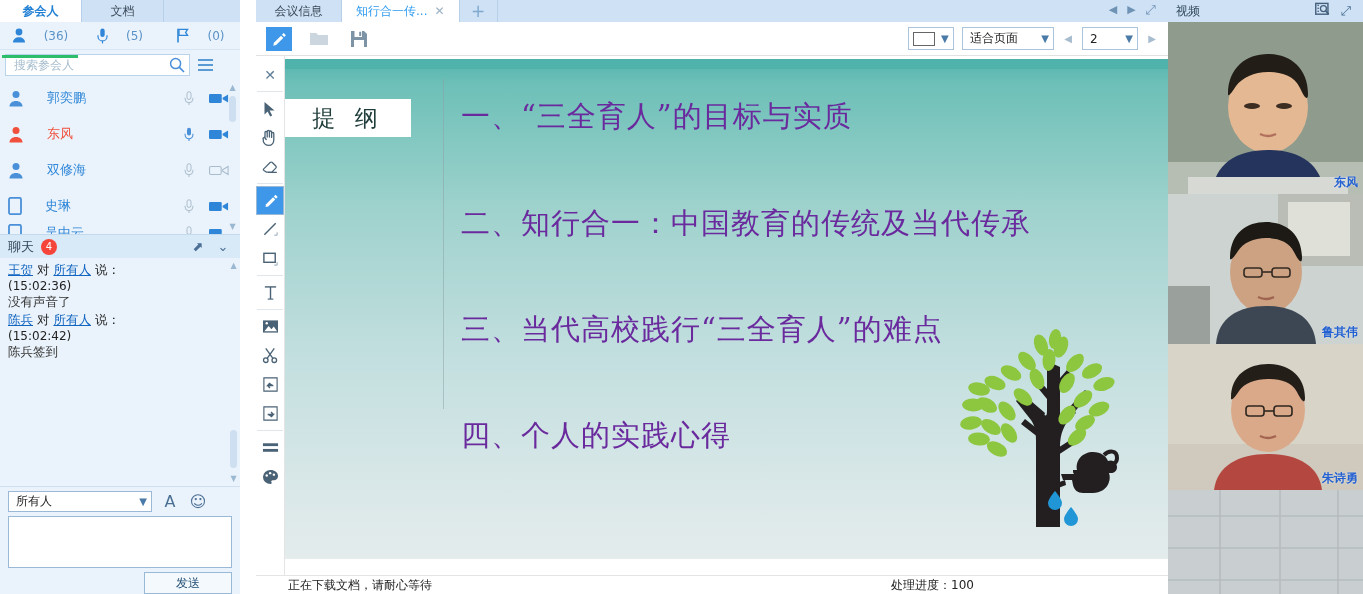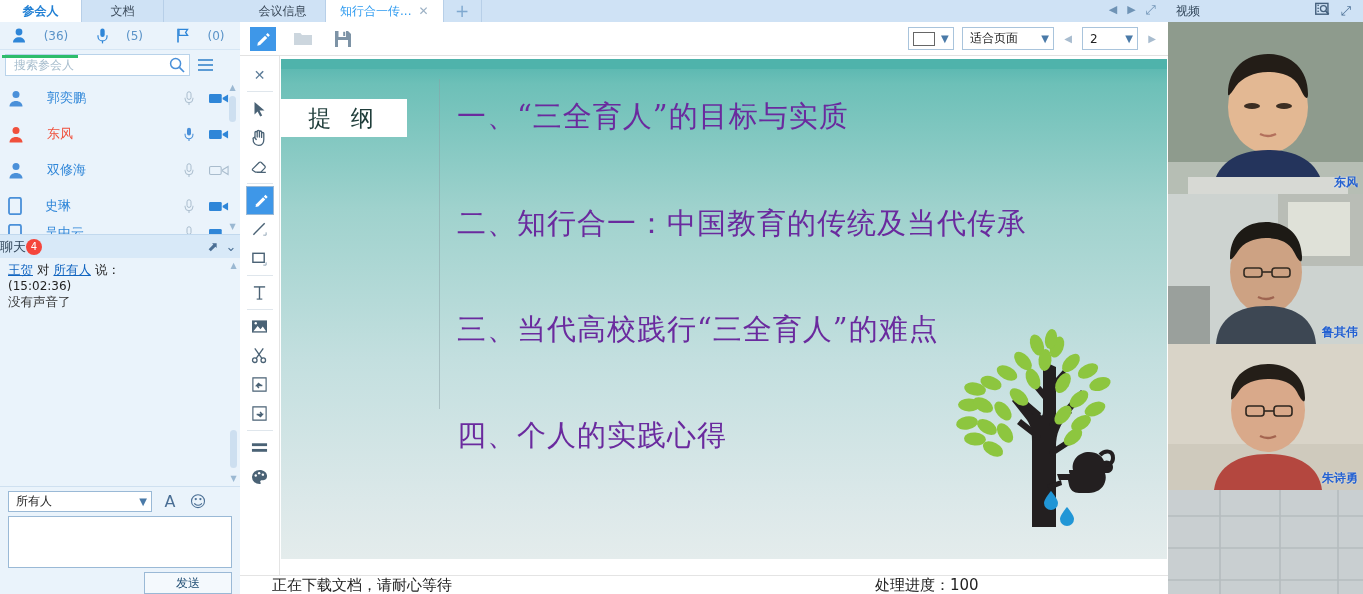--- a/index.html
+++ b/index.html
@@ -59,21 +59,21 @@
   .prow .ric.mic { margin-right: 4px; }
 
   .pscroll { position: absolute; right: 2px; top: 2px; bottom: 2px; width: 11px; }
   .pscroll .arr { width: 11px; height: 11px; display: flex; align-items: center; justify-content: center; color: #9bb8d2; font-size: 8px; }
   .pscroll .arr.bot { position: absolute; bottom: 0; }
   .pscroll .thumb { position: absolute; top: 14px; width: 7px; left: 2px; height: 26px; background: #cddff0; border-radius: 4px; }
 
   
   .chat-header {
     height: 24px; background: #d8e9f8; display: flex; align-items: center;
-    padding: 0 0; gap: 0; border-top: 1px solid #c2d9ee;
+    padding: 0 8px; gap: 7px; border-top: 1px solid #c2d9ee;
   }
   .chat-header .ttl { font-size: 13px; color: #33485c; }
   .badge {
     background: #f5453b; color: #fff; border-radius: 50%;
     width: 16px; height: 16px; font-size: 10px;
     display: flex; align-items: center; justify-content: center;
   }
   .chat-header .spacer { flex: 1; }
   .chat-header .hicon { color: #4b6f95; font-size: 13px; width: 18px; text-align: center; }
 
@@ -100,21 +100,21 @@
   .chat-tools .ticon { font-size: 16px; color: #4b6f95; width: 20px; text-align: center; }
 
   .chat-input { margin: 2px 8px 0 8px; height: 52px; border: 1px solid #9ab9d6; background: #fff; }
   .chat-send-row { display: flex; justify-content: flex-end; padding: 4px 8px 0 0; }
   .send-btn {
     width: 88px; height: 22px; border: 1px solid #9ab9d6; background: #f4f9fd;
     font-size: 12px; color: #1f4d73; display: flex; align-items: center; justify-content: center;
   }
 
   
-  .center { width: 928px; height: 594px; display: flex; flex-direction: column; background: #fff; position: relative; }
+  .center { width: 928px; height: 594px; display: flex; flex-direction: column; background: #fff; position: relative; padding-left: 16px; }
   .doc-tabstrip { height: 22px; display: flex; align-items: flex-end; background: #cfe2f5; }
   .doc-tabstrip .tab { min-width: 86px; }
   .doc-tabstrip .tab.plus { min-width: 38px; font-size: 17px; color: #7fa8cf; padding: 0; }
   .doc-tabstrip .close { margin-left: 7px; color: #9bb0c4; font-size: 12px; }
   .doc-tabstrip .strip-spacer { flex: 1; background: #cfe2f5; border-right: 1px solid #cfe2f5; }
   .strip-ctrls { display: flex; align-items: center; gap: 10px; padding: 0 12px 3px 0; background: #cfe2f5; height: 22px; }
   .strip-ctrls span { color: #6f93b5; font-size: 11px; }
 
   .doctoolbar {
     height: 34px; background: #fff; display: flex; align-items: center;
@@ -159,21 +159,21 @@
   }
   .vrule { position: absolute; left: 158px; top: 20px; width: 1px; height: 330px; background: rgba(140,160,165,.5); }
   .slitem {
     position: absolute; left: 176px; font-size: 29px; color: #6a2a9e; white-space: nowrap;
     font-family: "DejaVu Serif", "Liberation Serif", serif; letter-spacing: 1px;
   }
   .tree { position: absolute; right: 22px; bottom: 22px; width: 200px; height: 210px; }
 
   .statusbar {
     height: 19px; background: #fff; display: flex; align-items: center;
-    font-size: 15px; color: #222; border-top: 1px solid #e4e4e4; padding-left: 32px;
+    font-size: 12px; color: #222; border-top: 1px solid #e4e4e4; padding-left: 32px;
     position: relative;
   }
   .statusbar .prog { position: absolute; left: 635px; }
 
   
   .video-panel { width: 195px; height: 594px; background: #dfeaf6; display: flex; flex-direction: column; }
   .vp-header { height: 22px; display: flex; align-items: center; padding: 0 8px; background: #cfe2f5; gap: 6px; }
   .vp-header .ttl { font-size: 12px; color: #33485c; flex: 1; }
   .vp-header .vi { color: #4b6f95; font-size: 13px; width: 18px; text-align: center; }
   .tile { width: 195px; position: relative; overflow: hidden; }
@@ -357,20 +357,30 @@
     <div class="chat-body">
       <div class="msg">
         <div class="hdr">
           <span class="nm">王贺</span>
           <span>对</span>
           <span class="nm">所有人</span>
           <span>说：</span>
         </div>
         <div class="time">(15:02:36)</div>
         <div class="txt">没有声音了</div>
+      </div>
+      <div class="msg">
+        <div class="hdr">
+          <span class="nm">陈兵</span>
+          <span>对</span>
+          <span class="nm">所有人</span>
+          <span>说：</span>
+        </div>
+        <div class="time">(15:02:42)</div>
+        <div class="txt">陈兵签到</div>
       </div>
       <div class="cscroll">
         <div class="arr">▲</div>
         <div class="thumb"></div>
         <div class="arr bot">▼</div>
       </div>
     </div>
 
     <div class="chat-tools">
       <div class="sel">

